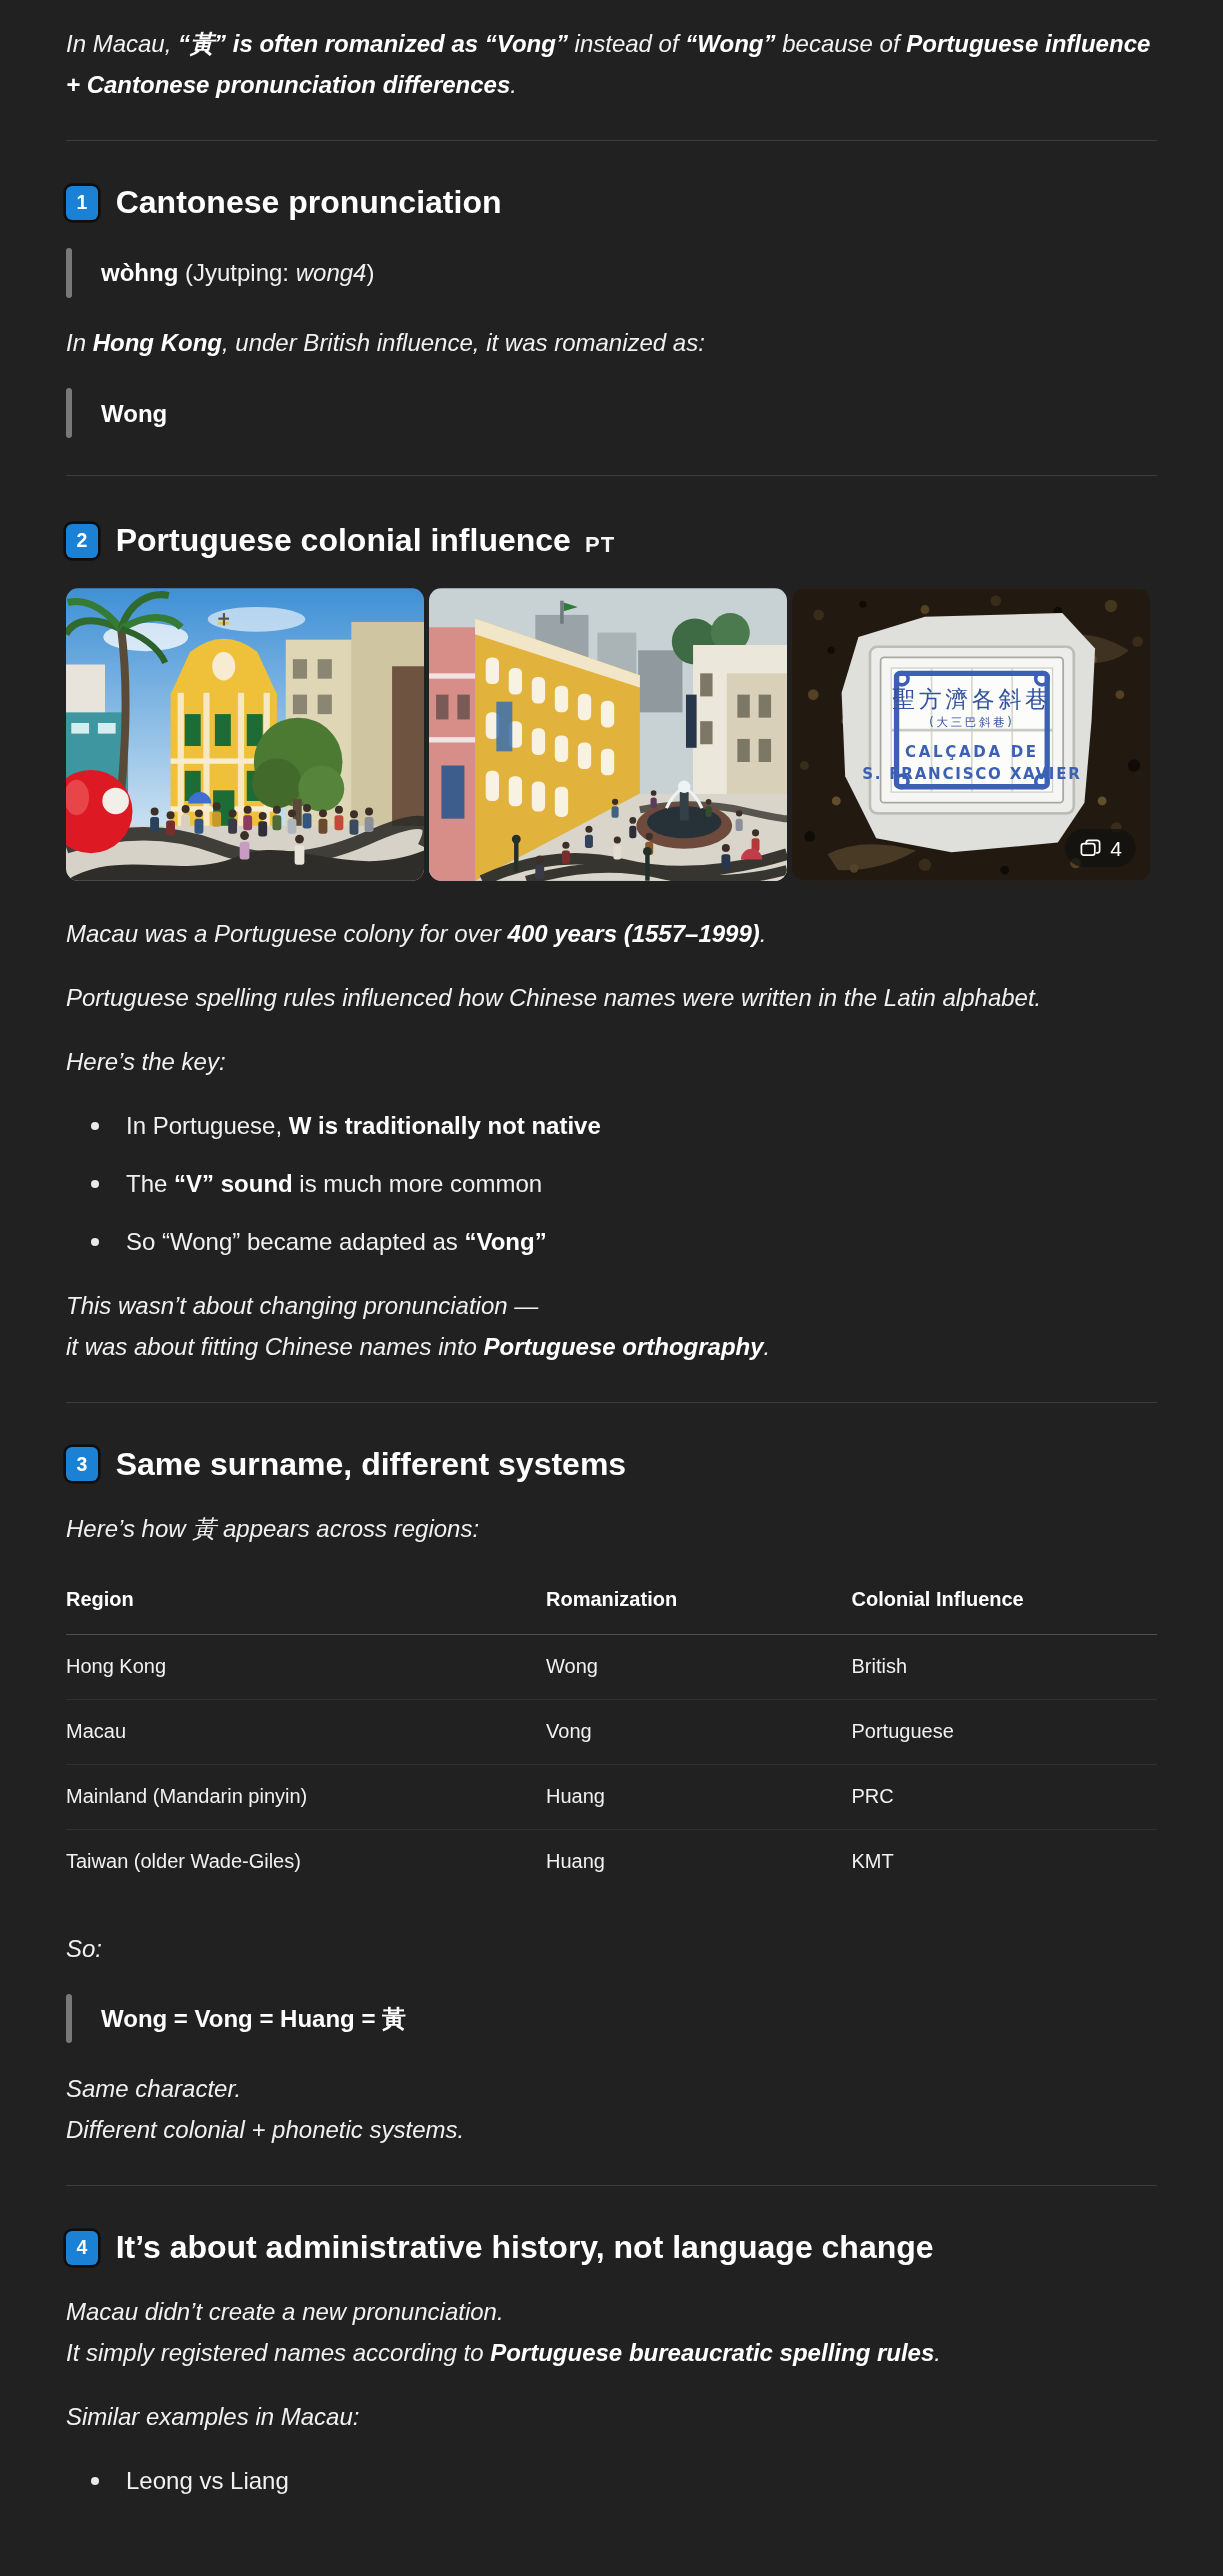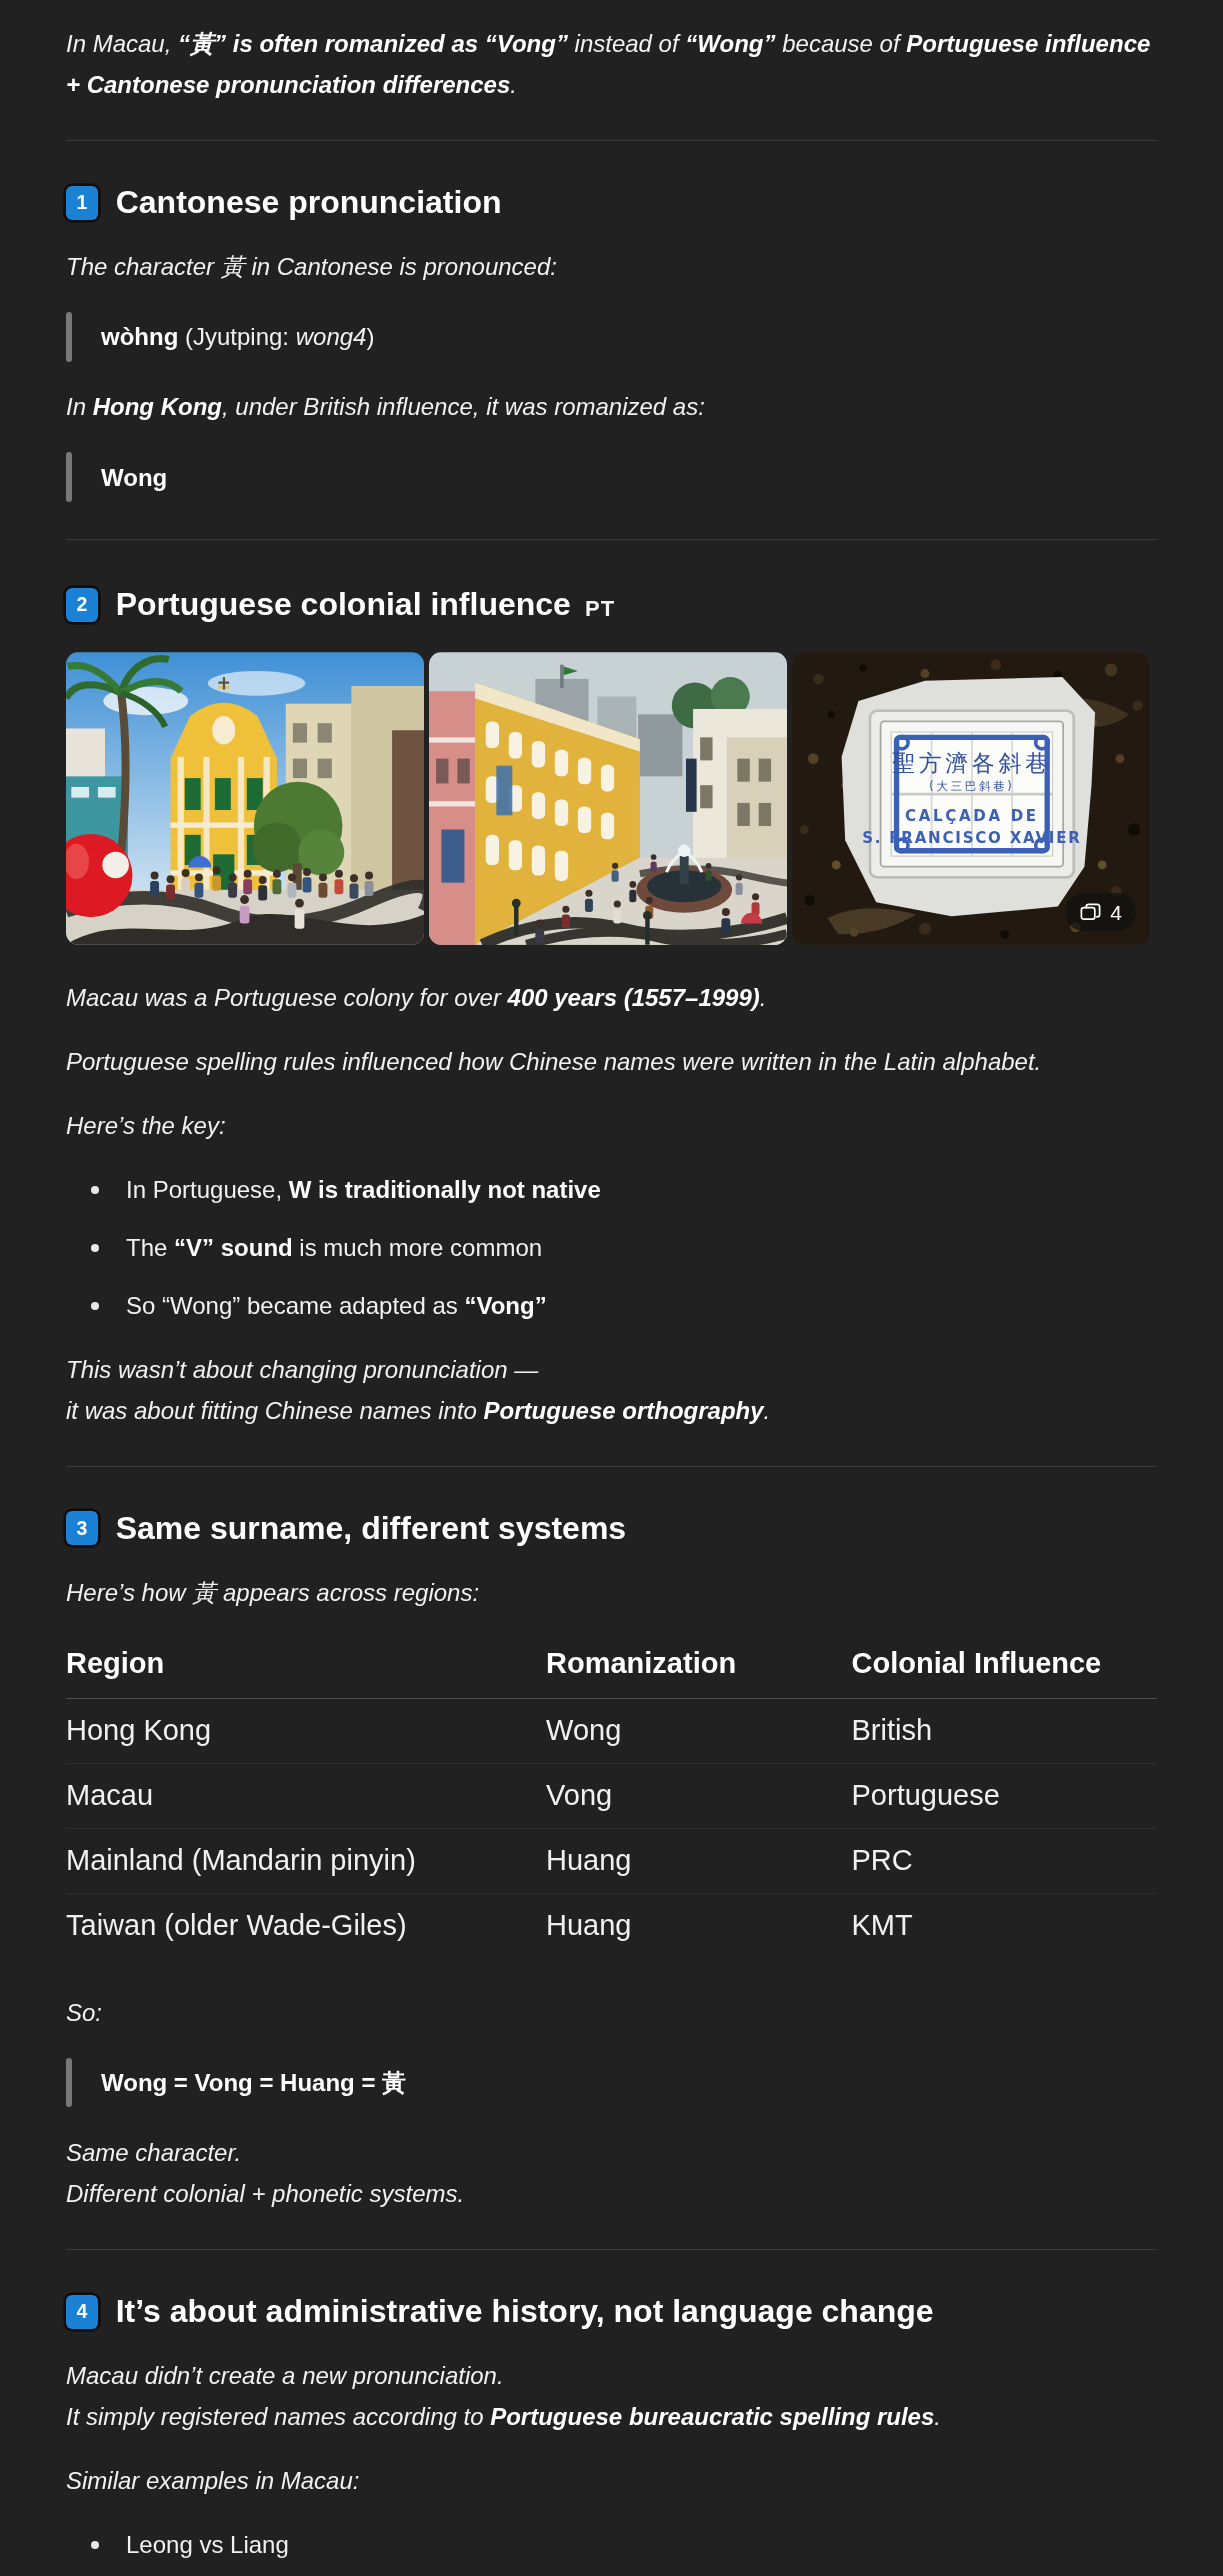--- a/index.html
+++ b/index.html
@@ -44,21 +44,21 @@
     border-radius:12.4px; overflow:hidden; background:#333; flex:0 0 auto;
   }
   .figure > svg { display:block; width:100%; height:100%; }
   .photo-count {
     position:absolute; right:14px; bottom:14px;
     display:flex; align-items:center; gap:8px;
     background:rgba(16,16,16,0.72); border-radius:21px;
     padding:6.2px 14px; color:#fff; font-size:21px; line-height:25px; font-weight:400;
   }
   .photo-count svg { display:block; }
-  table.compare { width:100%; border-collapse:collapse; margin:23px 0 34px; font-size:29px; }
+  table.compare { width:100%; border-collapse:collapse; margin:23px 0 34px; font-size:20px; }
   table.compare th {
     text-align:left; font-weight:700; color:#ffffff;
     padding:7px 0 14px; border-bottom:0.9px solid #4f4f4f;
   }
   table.compare td { padding:11.5px 0; border-bottom:0.9px solid #303030; line-height:41px; }
   table.compare tr:last-child td { border-bottom:none; }
   .sign-text { font-family:"DejaVu Sans",sans-serif; }
 </style>
 </head>
 <body>
@@ -67,21 +67,20 @@
 
   <p><span>In Macau, </span><strong>“黃” is often romanized as “Vong”</strong><span> instead of </span><strong>“Wong”</strong><span> because of </span><strong>Portuguese influence + Cantonese pronunciation differences</strong><span>.</span></p>
 
   <hr class="sep">
 
   <section>
     <h2>
       <span class="badge">1</span>
       <span>Cantonese pronunciation</span>
     </h2>
-    <p><span>The character 黃 in Cantonese is pronounced:</span></p>
     <blockquote>
       <span><strong>wòhng</strong><span> (Jyutping: </span><em>wong4</em><span>)</span></span>
     </blockquote>
     <p><span>In </span><strong>Hong Kong</strong><span>, under British influence, it was romanized as:</span></p>
     <blockquote>
       <span><strong>Wong</strong></span>
     </blockquote>
   </section>
 
   <hr class="sep">

